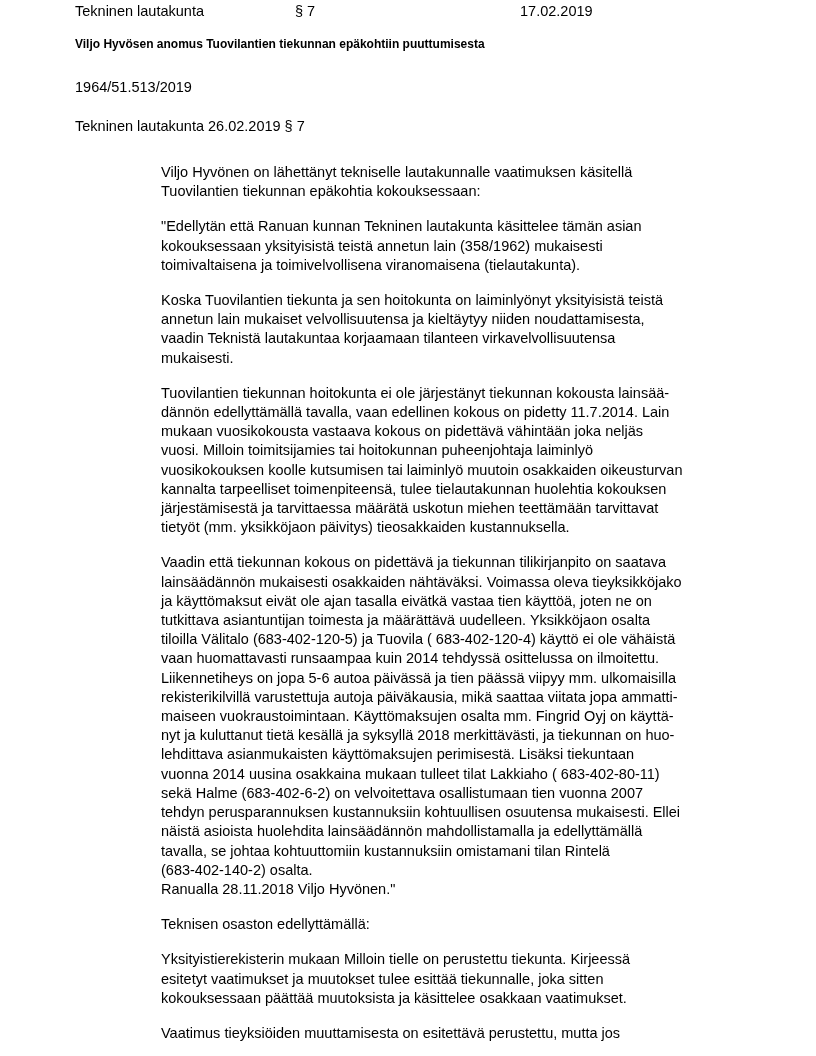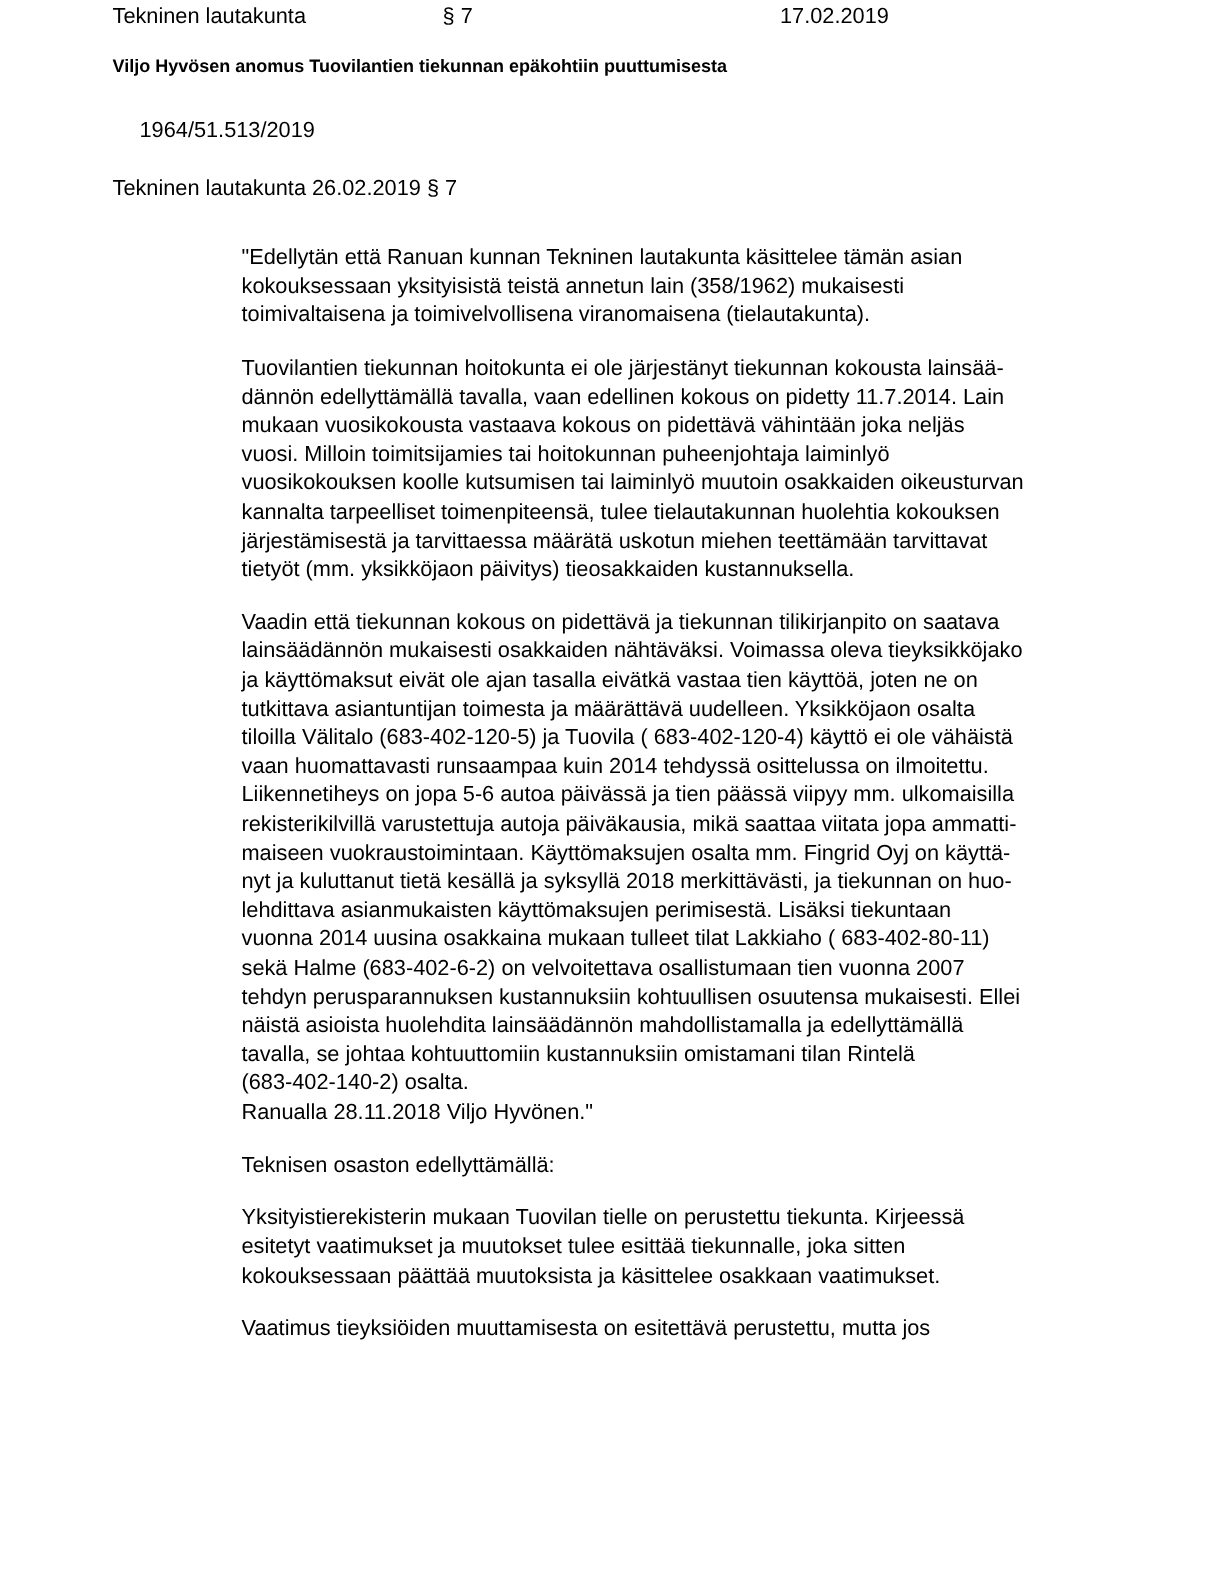--- a/index.html
+++ b/index.html
@@ -31,21 +31,21 @@
     left: 75px;
     top: 34px;
     margin: 0;
     font-size: 12px;
     font-weight: bold;
     line-height: 20px;
     white-space: nowrap;
   }
   .case-number {
     position: absolute;
-    left: 93px;
+    left: 75px;
     top: 78px;
     white-space: nowrap;
     text-align: center;
   }
   .meeting-reference {
     position: absolute;
     left: 75px;
     top: 117px;
     white-space: nowrap;
     text-align: center;
@@ -72,23 +72,29 @@
     <span class="h-date">17.02.2019</span>
   </div>
 
   <h1 class="title">Viljo Hyvösen anomus Tuovilantien tiekunnan epäkohtiin puuttumisesta</h1>
 
   <div class="case-number">1964/51.513/2019</div>
 
   <div class="meeting-reference">Tekninen lautakunta 26.02.2019 § 7</div>
 
   <div class="body-block">
+    <p>Viljo Hyvönen on lähettänyt tekniselle lautakunnalle vaatimuksen käsitellä
+Tuovilantien tiekunnan epäkohtia kokouksessaan:</p>
     <p>"Edellytän että Ranuan kunnan Tekninen lautakunta käsittelee tämän asian
 kokouksessaan yksityisistä teistä annetun lain (358/1962) mukaisesti
 toimivaltaisena ja toimivelvollisena viranomaisena (tielautakunta).</p>
+    <p>Koska Tuovilantien tiekunta ja sen hoitokunta on laiminlyönyt yksityisistä teistä
+annetun lain mukaiset velvollisuutensa ja kieltäytyy niiden noudattamisesta,
+vaadin Teknistä lautakuntaa korjaamaan tilanteen virkavelvollisuutensa
+mukaisesti.</p>
     <p>Tuovilantien tiekunnan hoitokunta ei ole järjestänyt tiekunnan kokousta lainsää-
 dännön edellyttämällä tavalla, vaan edellinen kokous on pidetty 11.7.2014. Lain
 mukaan vuosikokousta vastaava kokous on pidettävä vähintään joka neljäs
 vuosi. Milloin toimitsijamies tai hoitokunnan puheenjohtaja laiminlyö
 vuosikokouksen koolle kutsumisen tai laiminlyö muutoin osakkaiden oikeusturvan
 kannalta tarpeelliset toimenpiteensä, tulee tielautakunnan huolehtia kokouksen
 järjestämisestä ja tarvittaessa määrätä uskotun miehen teettämään tarvittavat
 tietyöt (mm. yksikköjaon päivitys) tieosakkaiden kustannuksella.</p>
     <p>Vaadin että tiekunnan kokous on pidettävä ja tiekunnan tilikirjanpito on saatava
 lainsäädännön mukaisesti osakkaiden nähtäväksi. Voimassa oleva tieyksikköjako
@@ -102,19 +108,19 @@
 nyt ja kuluttanut tietä kesällä ja syksyllä 2018 merkittävästi, ja tiekunnan on huo-
 lehdittava asianmukaisten käyttömaksujen perimisestä. Lisäksi tiekuntaan
 vuonna 2014 uusina osakkaina mukaan tulleet tilat Lakkiaho ( 683-402-80-11)
 sekä Halme (683-402-6-2) on velvoitettava osallistumaan tien vuonna 2007
 tehdyn perusparannuksen kustannuksiin kohtuullisen osuutensa mukaisesti. Ellei
 näistä asioista huolehdita lainsäädännön mahdollistamalla ja edellyttämällä
 tavalla, se johtaa kohtuuttomiin kustannuksiin omistamani tilan Rintelä
 (683-402-140-2) osalta.
 Ranualla 28.11.2018 Viljo Hyvönen."</p>
     <p>Teknisen osaston edellyttämällä:</p>
-    <p>Yksityistierekisterin mukaan Tuovilan tielle on perustettu tiekunta. Kirjeessä
+    <p>Yksityistierekisterin mukaan Milloin tielle on perustettu tiekunta. Kirjeessä
 esitetyt vaatimukset ja muutokset tulee esittää tiekunnalle, joka sitten
 kokouksessaan päättää muutoksista ja käsittelee osakkaan vaatimukset.</p>
     <p>Vaatimus tieyksiöiden muuttamisesta on esitettävä perustettu, mutta jos</p>
   </div>
 
 </div>
 
 </body></html>

